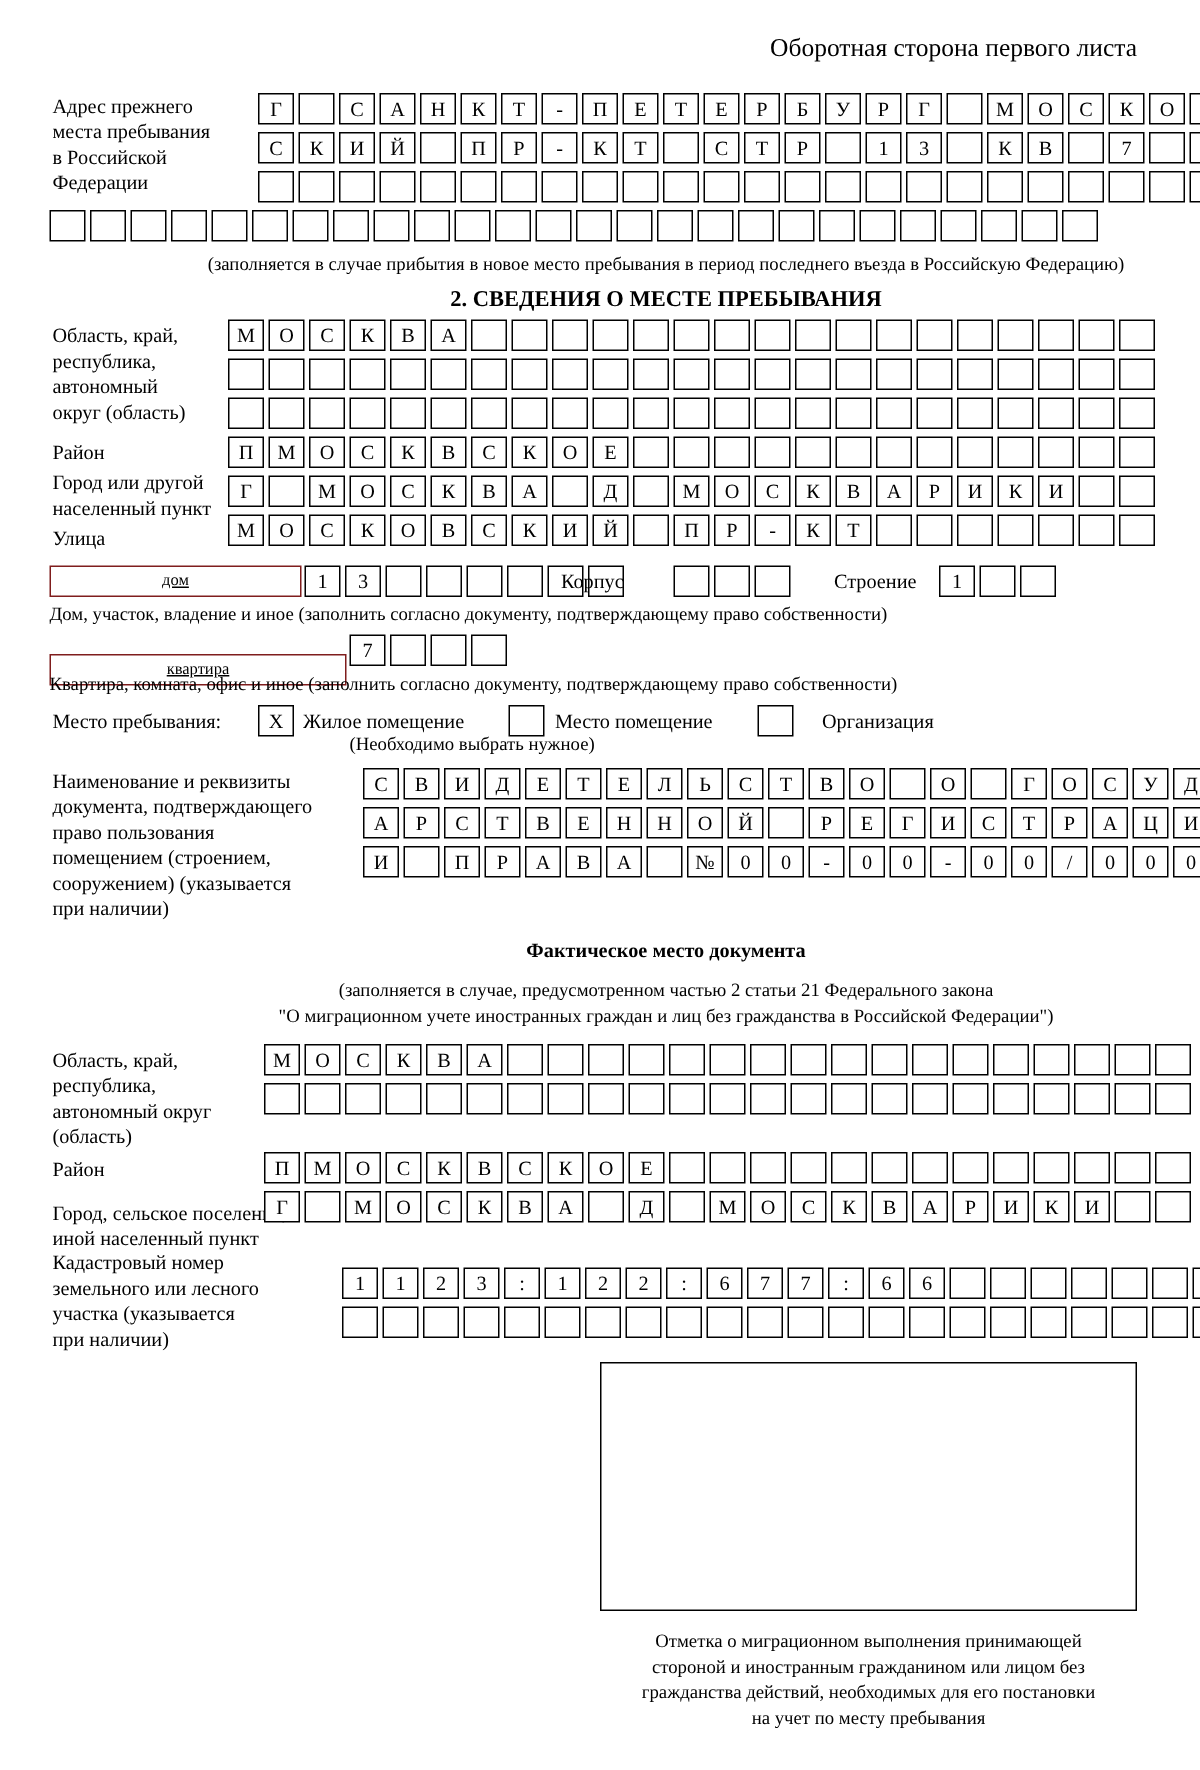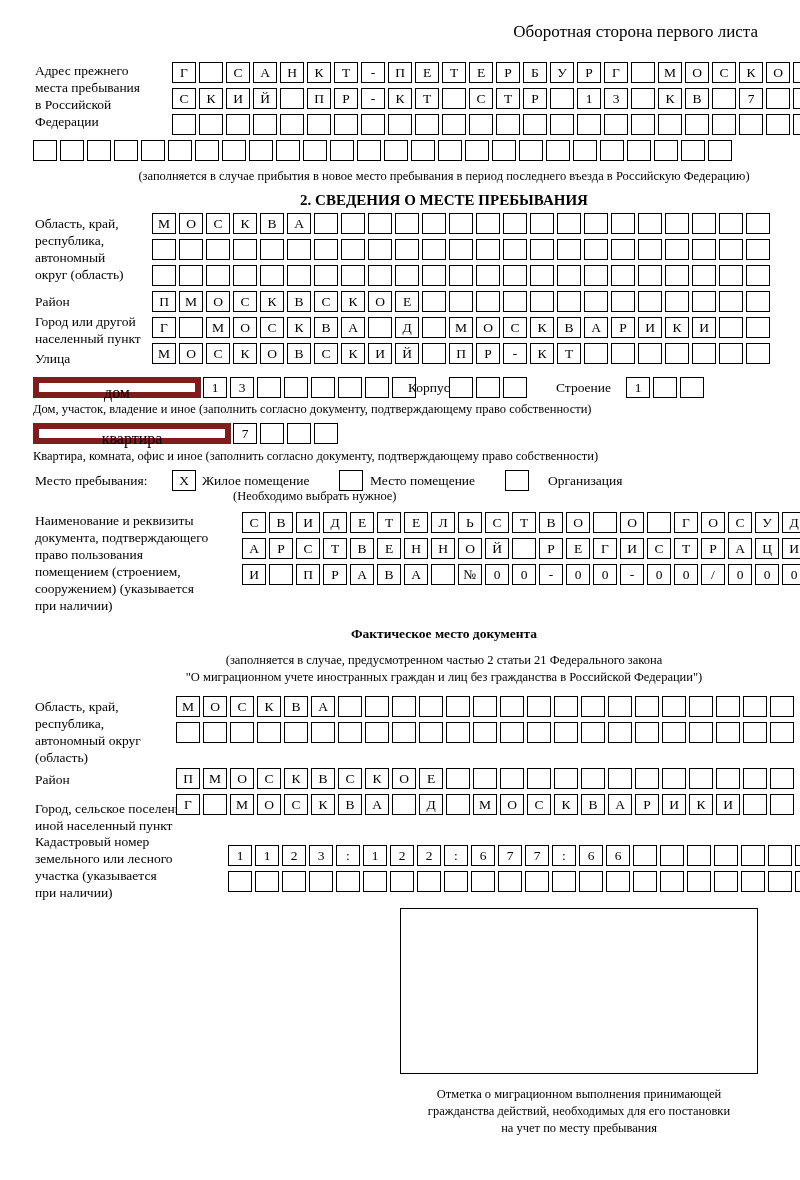--- a/index.html
+++ b/index.html
@@ -56,26 +56,27 @@
     margin-right: 3px;
     box-sizing: border-box;
     text-align: center;
     line-height: 19px;
     font-size: 13.5px;
     font-family: "Liberation Serif", serif;
     background: #fff;
   }
   .wide-field {
     position: absolute;
-    border: 6px solid #7f1d1d;
+    border: 1px solid #7f1d1d;
     box-sizing: border-box;
     height: 21px;
     text-align: center;
     line-height: 19px;
-    font-size: 16px;
+    font-size: 11px;
+    text-decoration: underline;
   }
   .inline-lbl {
     position: absolute;
     font-size: 13.5px;
     line-height: 21px;
   }
   .bigbox {
     position: absolute;
     border: 1px solid #000;
     box-sizing: border-box;
@@ -375,35 +376,35 @@
   <div class="boxrow" id="s2-house" style="left:203px; top:377px;">
       <div class="cell">1</div>
       <div class="cell">3</div>
       <div class="cell"></div>
       <div class="cell"></div>
       <div class="cell"></div>
       <div class="cell"></div>
       <div class="cell"></div>
       <div class="cell"></div>
     </div>
-  <div class="inline-lbl" style="left:408px; top:377px;">Корпус</div>
+  <div class="inline-lbl" style="left:374px; top:377px;">Корпус</div>
   <div class="boxrow" id="s2-korpus" style="left:449px; top:377px;">
       <div class="cell"></div>
       <div class="cell"></div>
       <div class="cell"></div>
     </div>
   <div class="inline-lbl" style="left:556px; top:377px;">Строение</div>
   <div class="boxrow" id="s2-stroenie" style="left:626px; top:377px;">
       <div class="cell">1</div>
       <div class="cell"></div>
       <div class="cell"></div>
     </div>
   <div class="lbl" style="left:33px; top:401px; font-size:12.5px;">Дом, участок, владение и иное (заполнить согласно документу, подтверждающему право собственности)</div>
 
-  <div class="wide-field" style="left:33px; top:423px; width:198px;">квартира</div>
+  <div class="wide-field" style="left:33px; top:436px; width:198px;">квартира</div>
   <div class="boxrow" id="s2-flat" style="left:233px; top:423px;">
       <div class="cell">7</div>
       <div class="cell"></div>
       <div class="cell"></div>
       <div class="cell"></div>
     </div>
   <div class="lbl" style="left:33px; top:448px; font-size:12.5px;">Квартира, комната, офис и иное (заполнить согласно документу, подтверждающему право собственности)</div>
 
   <div class="inline-lbl" style="left:35px; top:470px;">Место пребывания:</div>
   <div class="cell" style="position:absolute; left:172px; top:470px;">X</div>
@@ -653,17 +654,18 @@
       <div class="cell"></div>
       <div class="cell"></div>
       <div class="cell"></div>
       <div class="cell"></div>
       <div class="cell"></div>
     </div>
 
   <div class="bigbox" style="left:400px; top:908px; width:358px; height:166px;"></div>
   <div class="foot" style="left:398px; top:1086px; width:362px;">
     <div>Отметка о миграционном выполнения принимающей</div>
+    <div>стороной и иностранным гражданином или лицом без</div>
     <div>гражданства действий, необходимых для его постановки</div>
     <div>на учет по месту пребывания</div>
   </div>
 
 </div>
 
 </body></html>

